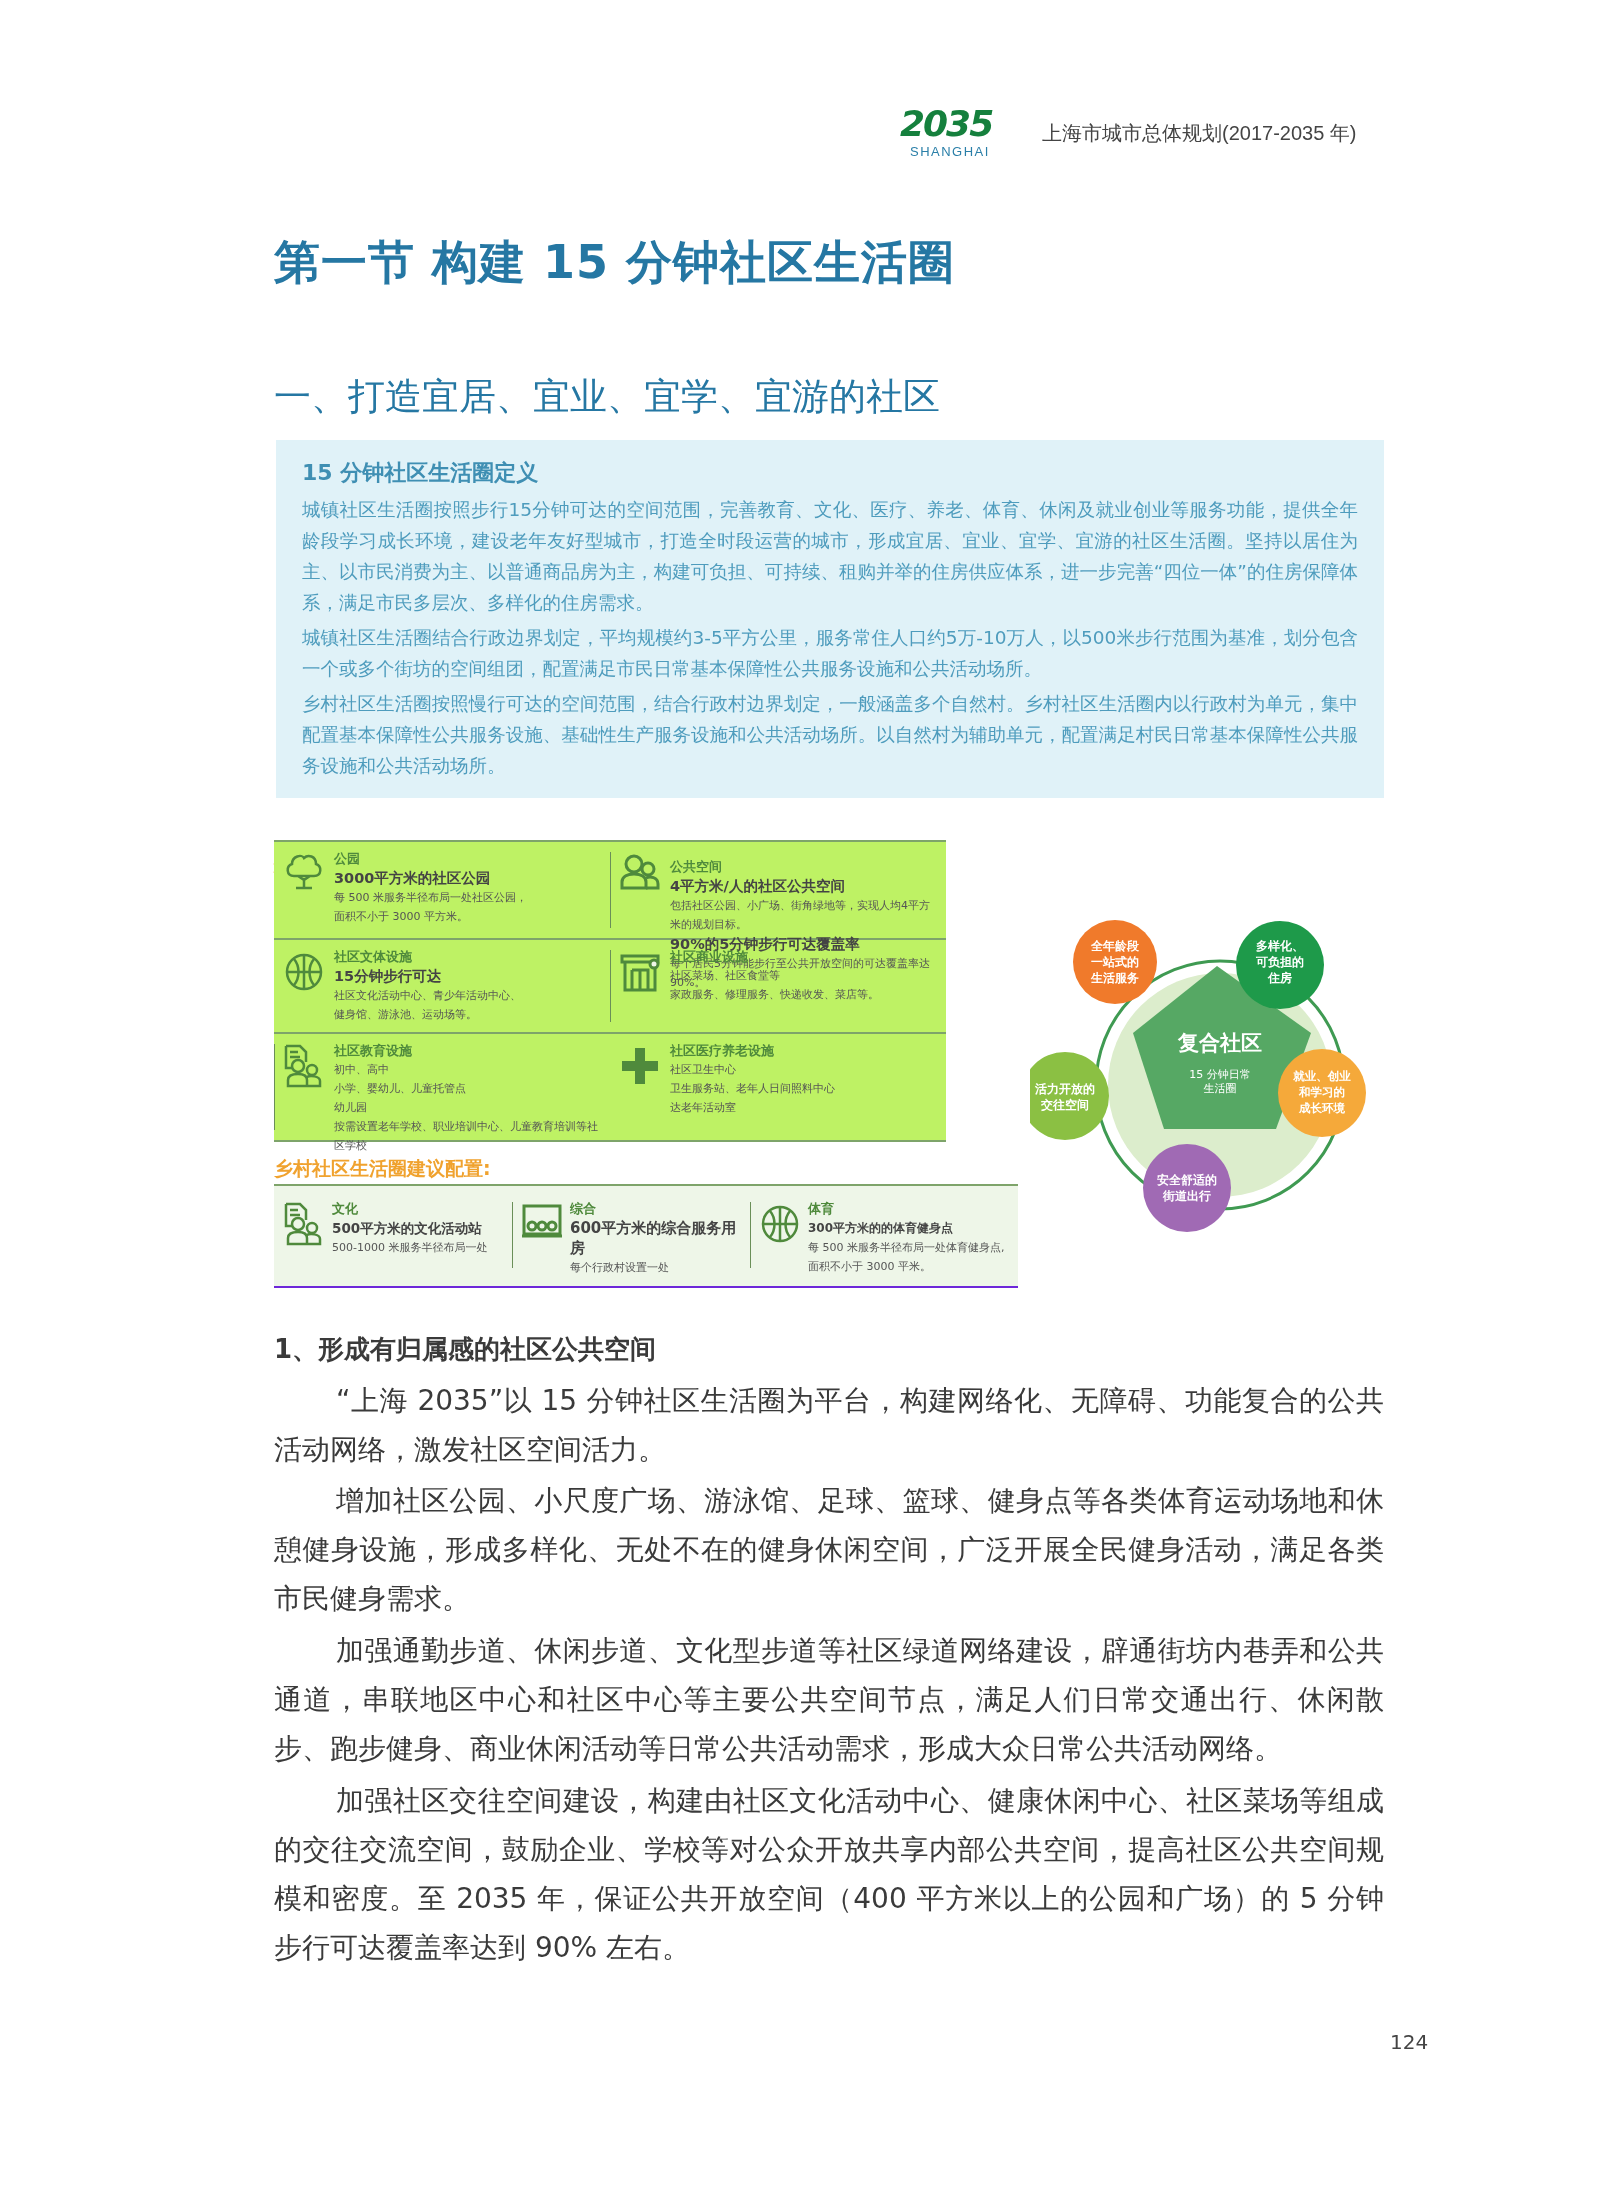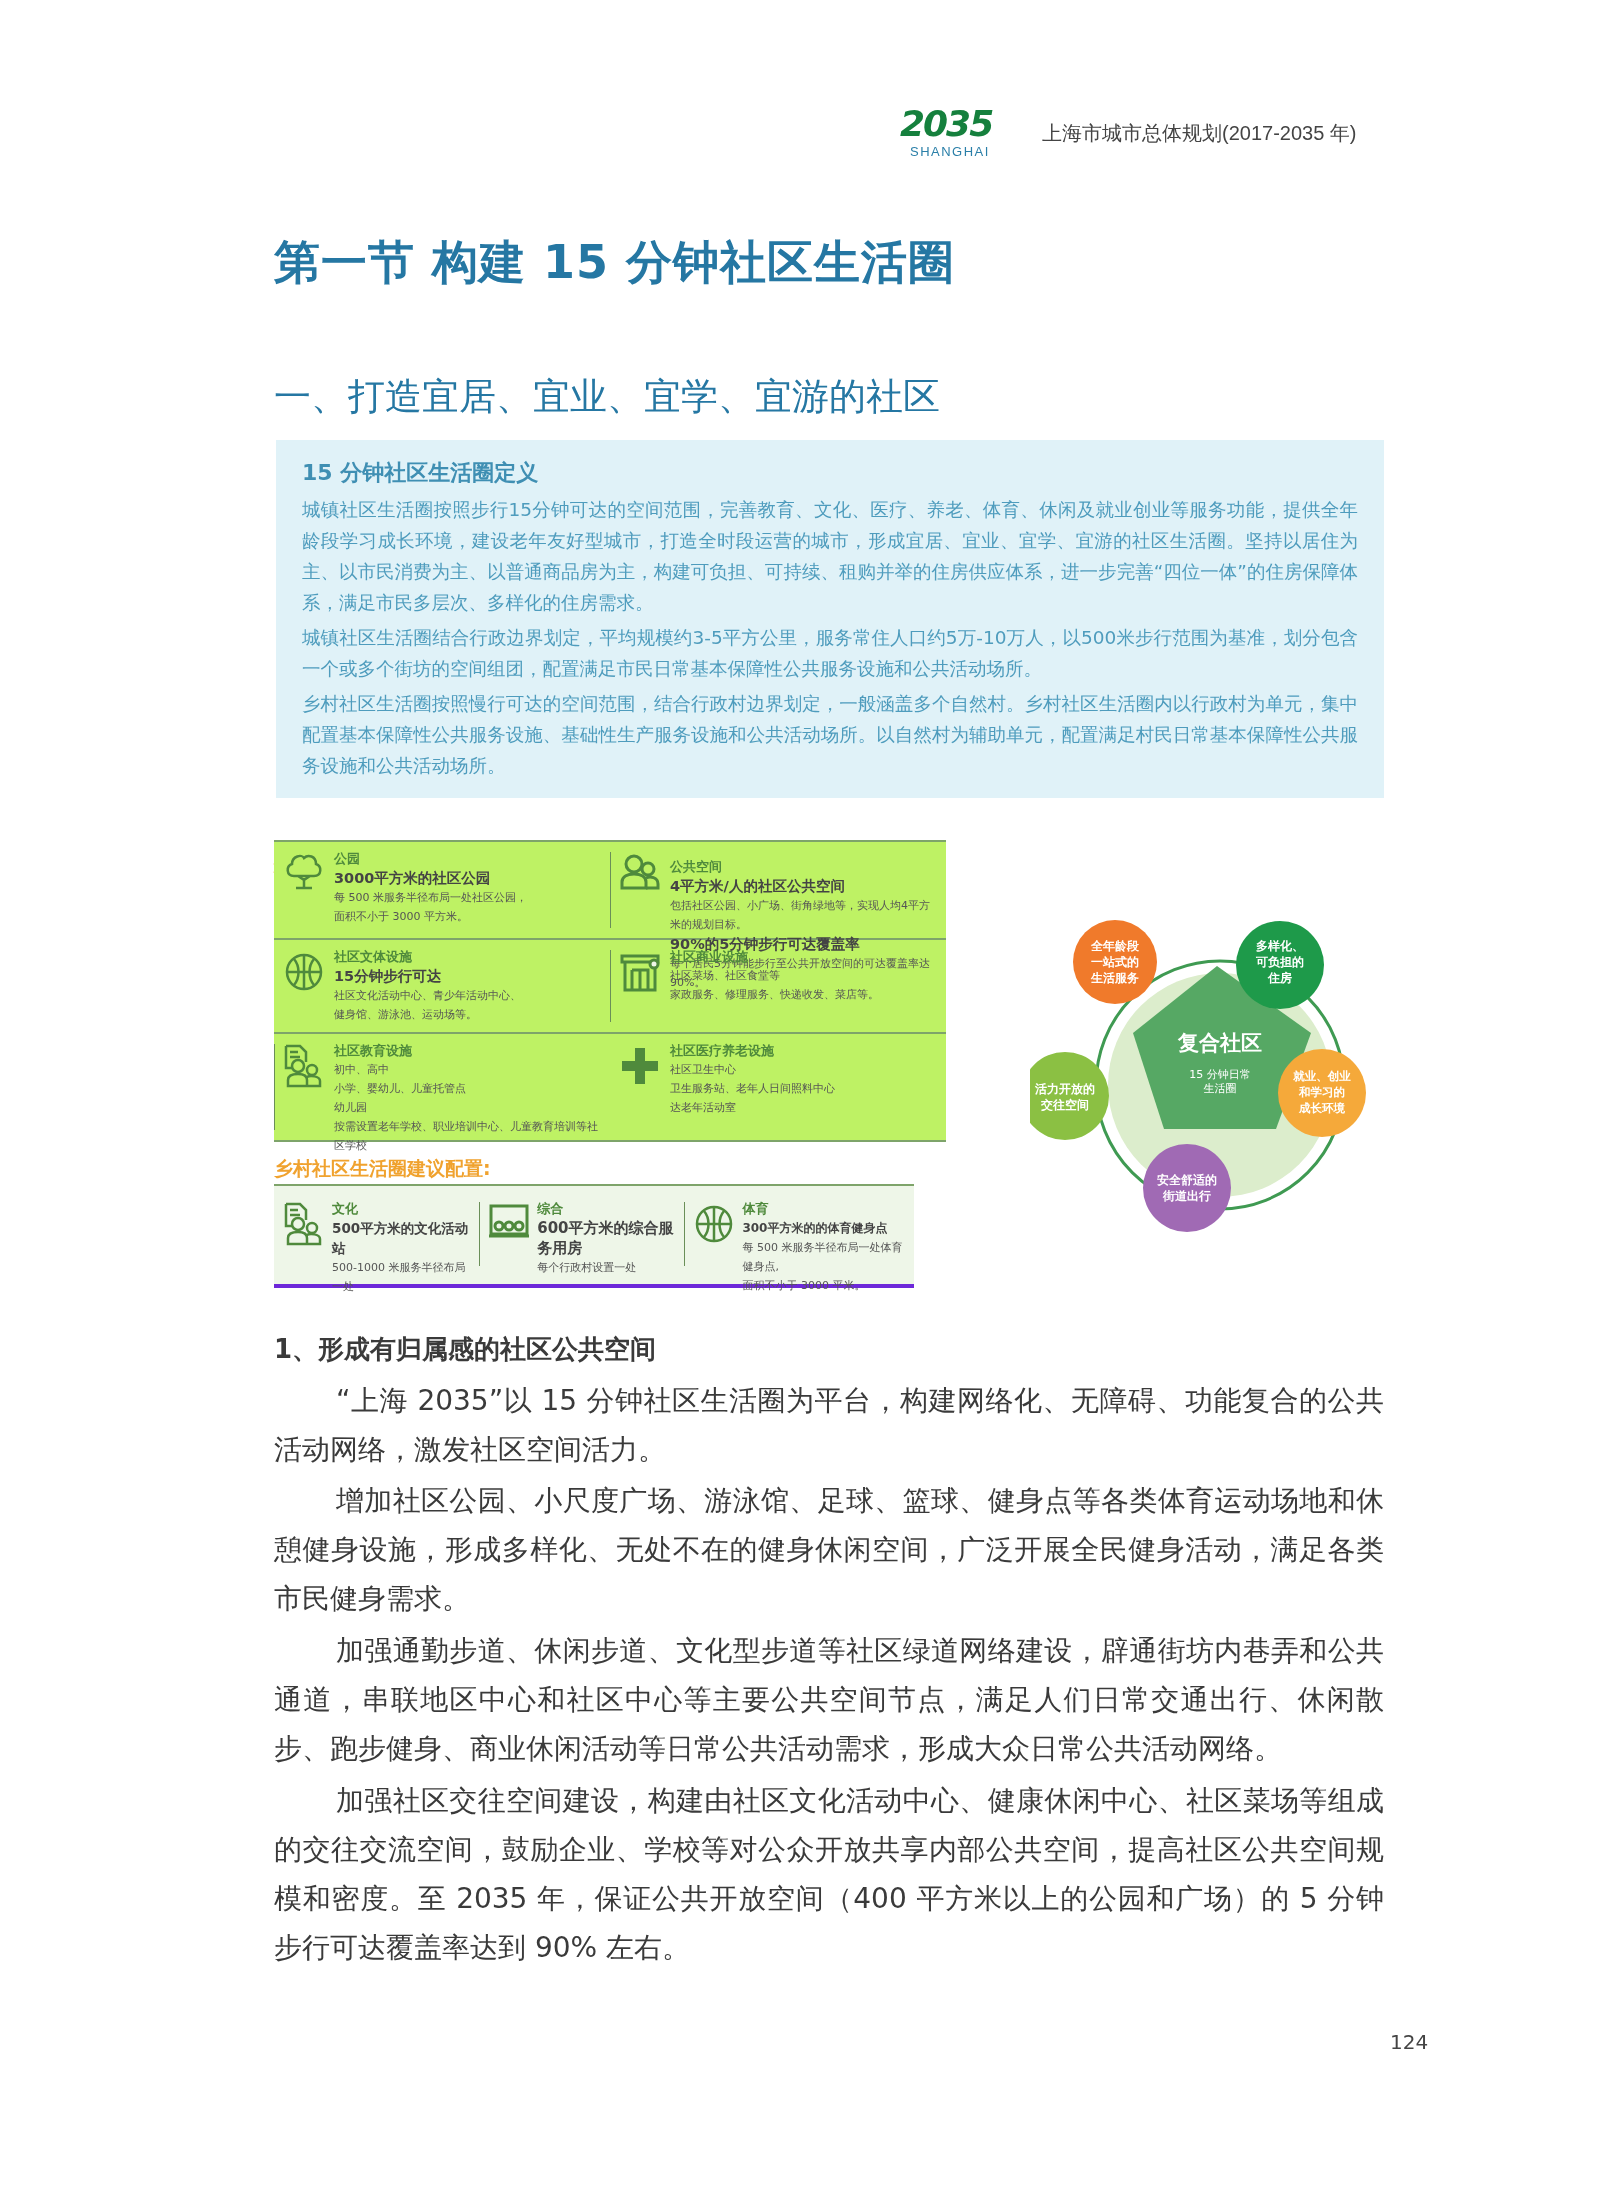--- a/index.html
+++ b/index.html
@@ -26,21 +26,21 @@
   .cfg-heading { position: absolute; left: 274px; font-size: 19px; font-weight: bold; color: #f0a22e; white-space: nowrap; }
   .grid-panel { position: absolute; left: 274px; width: 672px; background: #bef264; border-top: 2px solid #7ea46a; }
   .grid-row { position: relative; border-bottom: 2px solid #7ea46a; display: flex; }
   .cell { position: relative; width: 50%; padding: 8px 6px 8px 60px; }
   .cell.right::before { content: ""; position: absolute; left: 0; top: 10px; bottom: 10px; border-left: 1.5px solid #6a8f58; }
   .cell-icon { position: absolute; left: 8px; top: 10px; width: 44px; height: 44px; }
   .cell-cat { font-size: 13px; font-weight: bold; color: #4f8a3c; line-height: 18px; }
   .cell-head { font-size: 14.5px; font-weight: bold; color: #444; line-height: 20px; }
   .cell-text { font-size: 11px; color: #555; line-height: 19px; }
 
-  .rural-panel { position: absolute; left: 274px; top: 1184px; width: 640px; height: 104px; background: #eef6e8; border-top: 2px solid #7ea46a; border-bottom: 4px solid #6d28d9; display: flex; }
+  .rural-panel { position: absolute; left: 274px; top: 1184px; width: 744px; height: 104px; background: #eef6e8; border-top: 2px solid #7ea46a; border-bottom: 2px solid #6d28d9; display: flex; }
   .rcell { position: relative; padding: 14px 4px 10px 58px; }
   .rcell + .rcell::before { content: ""; position: absolute; left: 0; top: 16px; bottom: 18px; border-left: 1.5px solid #6a8f58; }
   .rcell .cell-icon { top: 16px; left: 8px; }
 
   
   .diagram { position: absolute; left: 1030px; top: 900px; width: 360px; height: 360px; }
 
   
   .sub-heading { position: absolute; left: 274px; top: 1332px; font-size: 26px; font-weight: bold; color: #3a3a3a; white-space: nowrap; }
   .body-para { position: absolute; left: 274px; width: 1110px; font-size: 28px; line-height: 49px; color: #3a3a3a; text-indent: 62px; text-align: justify; }

